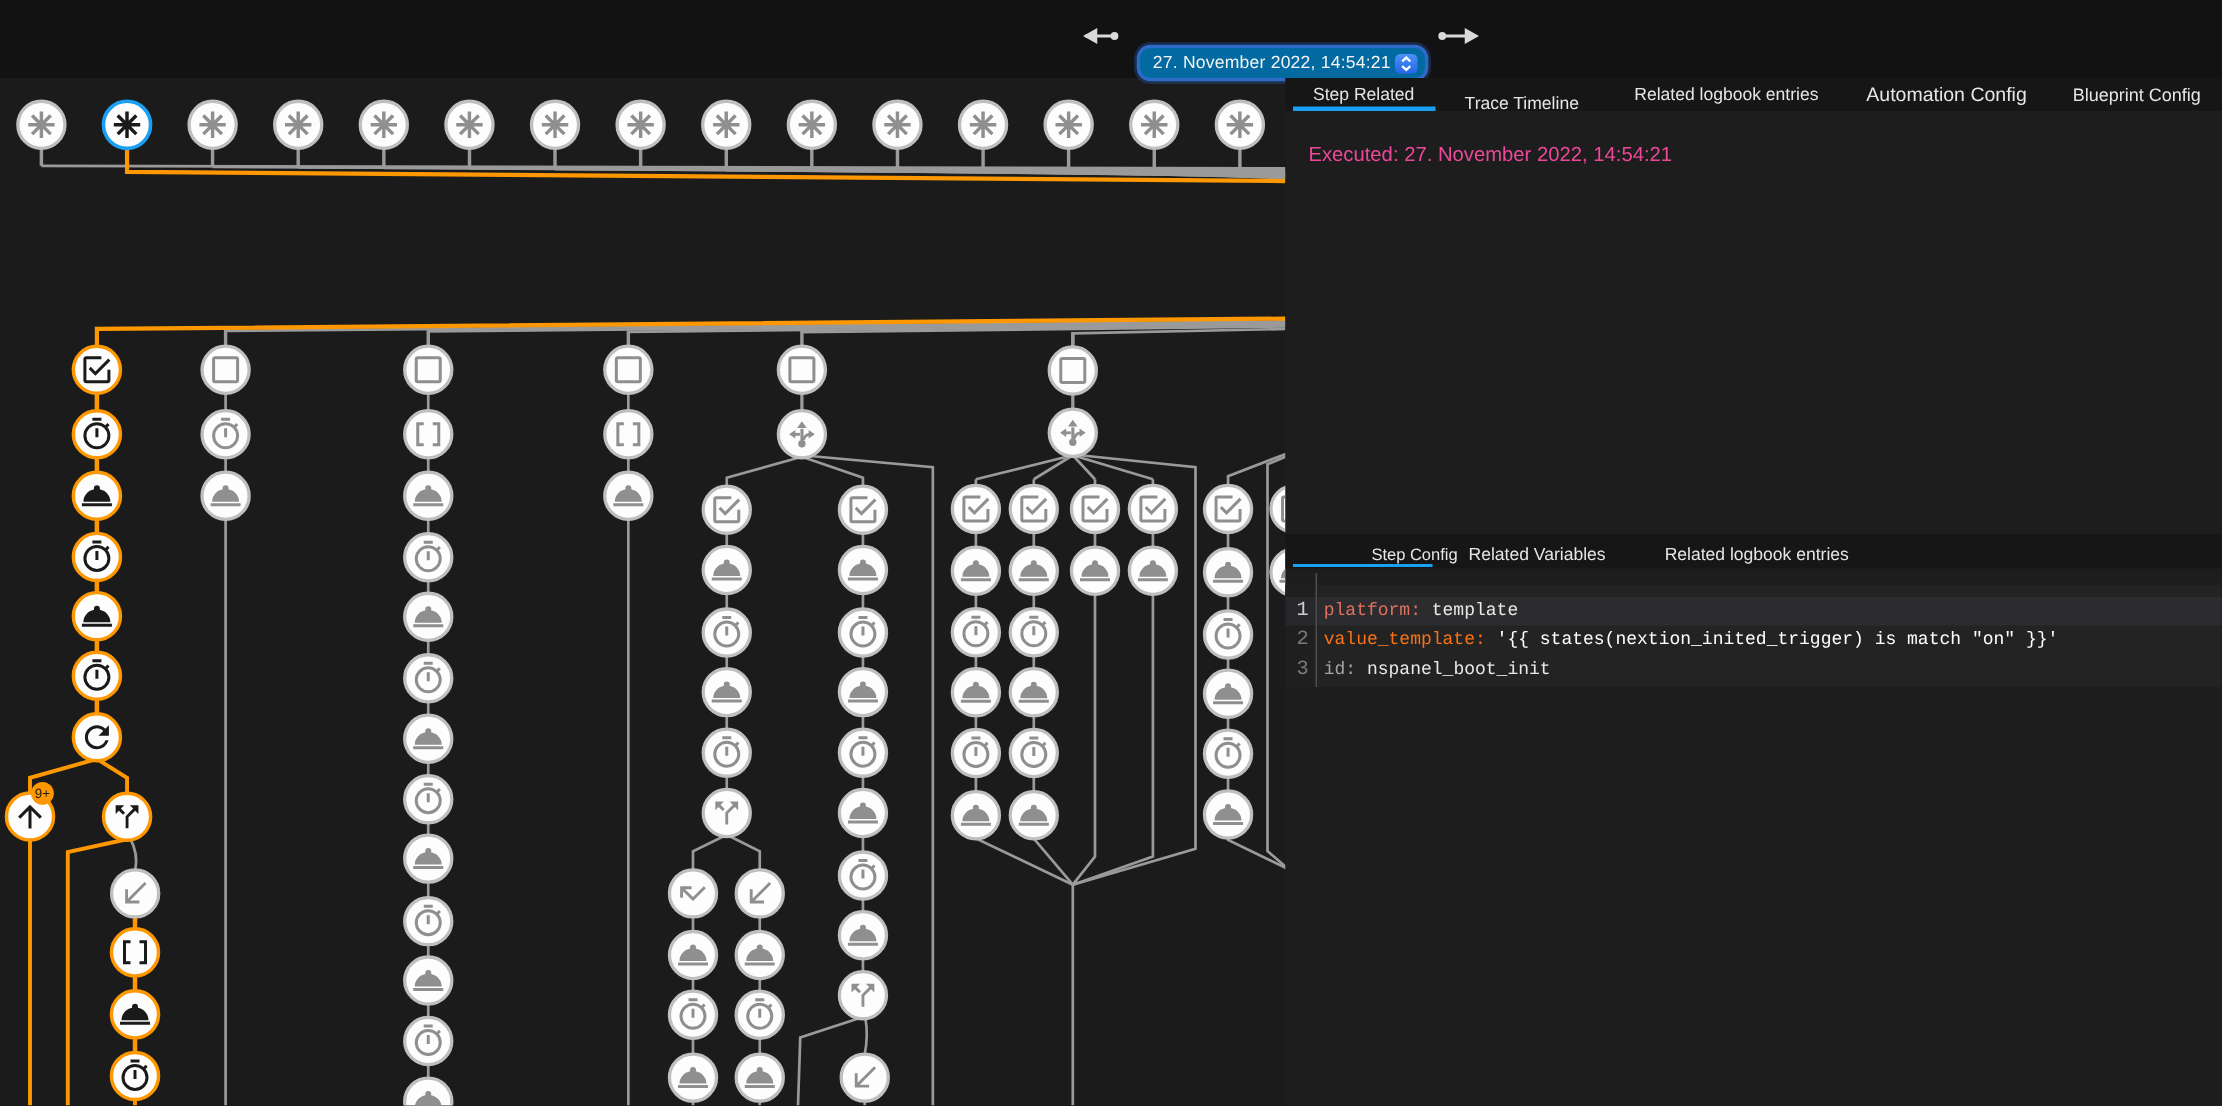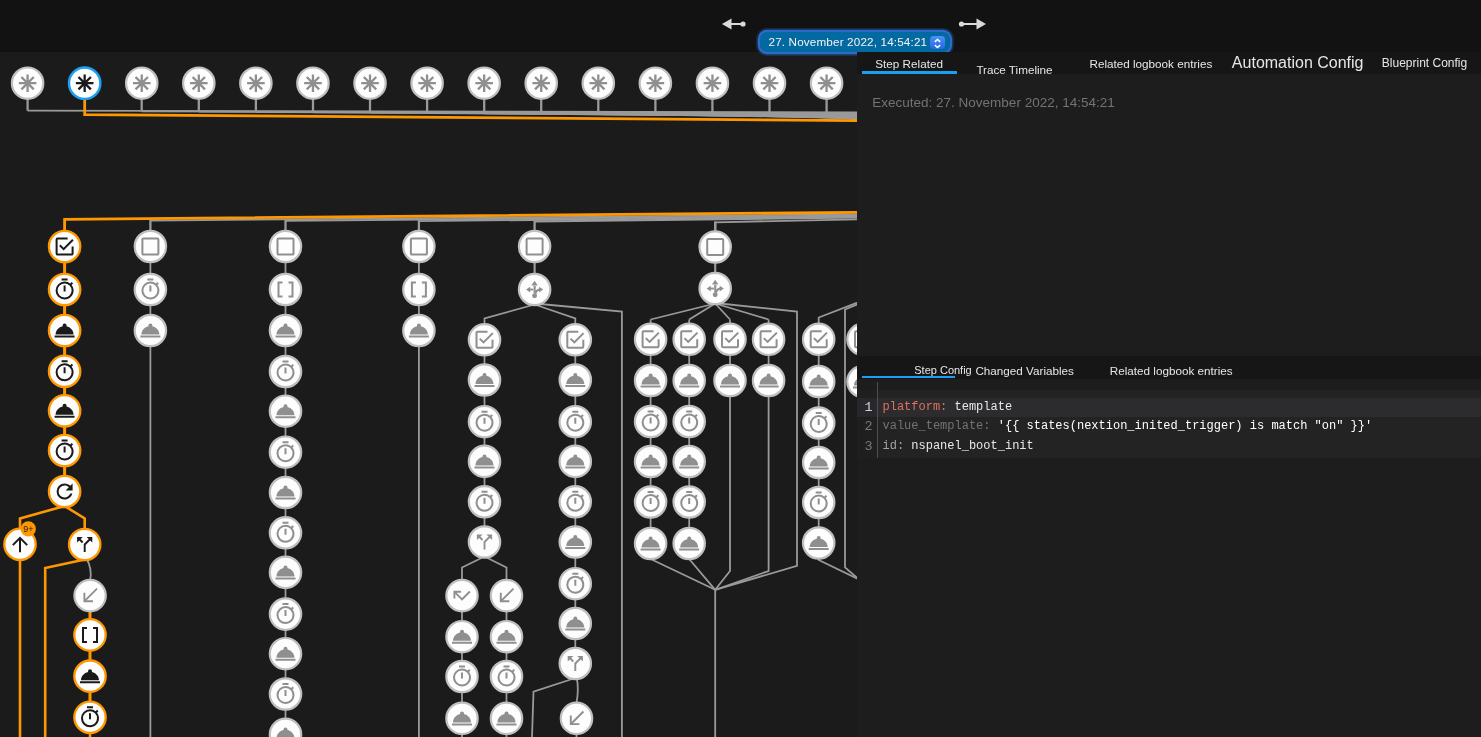--- a/index.html
+++ b/index.html
@@ -548,31 +548,31 @@
         </g>
       </svg>
  </div>
 </div>
 
 <div style="position:absolute;left:857.0px;top:51.5px;width:624.0px;height:685.5px;background:#1d1d1d"></div>
 <div style="position:absolute;left:857.0px;top:51.5px;width:624.0px;height:22.2px;background:#161616"></div>
 <div style="position:absolute;left:909.1px;top:63.3px;transform:translate(-50%,-50%);font-size:11.7px;color:#e6e6e6;white-space:nowrap">Step Related</div>
 <div style="position:absolute;left:1014.5px;top:69px;transform:translate(-50%,-50%);font-size:11.7px;color:#e6e6e6;white-space:nowrap">Trace Timeline</div>
 <div style="position:absolute;left:1150.9px;top:63.3px;transform:translate(-50%,-50%);font-size:11.7px;color:#e6e6e6;white-space:nowrap">Related logbook entries</div>
-<div style="position:absolute;left:1297.7px;top:63.3px;transform:translate(-50%,-50%);font-size:16px;color:#e6e6e6;white-space:nowrap">Automation Config</div>
+<div style="position:absolute;left:1297.7px;top:63.3px;transform:translate(-50%,-50%);font-size:13px;color:#e6e6e6;white-space:nowrap">Automation Config</div>
 <div style="position:absolute;left:1424.5px;top:63.3px;transform:translate(-50%,-50%);font-size:12px;color:#e6e6e6;white-space:nowrap">Blueprint Config</div>
 <div style="position:absolute;left:861.8px;top:71.2px;width:95px;height:2.4px;background:#1a9ff2"></div>
-<div style="position:absolute;left:872.3px;top:94.5px;font-size:13.5px;color:#737373;white-space:nowrap">Executed: 27. November 2022, 14:54:21</div>
+<div style="position:absolute;left:872.3px;top:94.5px;font-size:13.5px;color:#ec4899;white-space:nowrap">Executed: 27. November 2022, 14:54:21</div>
 
 <div style="position:absolute;left:857.0px;top:356.4px;width:624.0px;height:22.2px;background:#161616"></div>
 <div style="position:absolute;left:943px;top:369.6px;transform:translate(-50%,-50%);font-size:11px;color:#e6e6e6;white-space:nowrap">Step Config</div>
-<div style="position:absolute;left:1024.7px;top:369.6px;transform:translate(-50%,-50%);font-size:11.7px;color:#e6e6e6;white-space:nowrap">Changed Variables</div>
+<div style="position:absolute;left:1024.7px;top:369.6px;transform:translate(-50%,-50%);font-size:11.7px;color:#e6e6e6;white-space:nowrap">Related Variables</div>
 <div style="position:absolute;left:1171.2px;top:369.6px;transform:translate(-50%,-50%);font-size:11.7px;color:#e6e6e6;white-space:nowrap">Related logbook entries</div>
 <div style="position:absolute;left:861.6px;top:376.1px;width:93.4px;height:2.4px;background:#1a9ff2"></div>
 
 <div style="position:absolute;left:857.0px;top:389.5px;width:624.0px;height:68.2px;background:#232323"></div>
 <div style="position:absolute;left:857.0px;top:389.5px;width:19.5px;height:68.2px;background:#1f1f1f"></div>
 <div style="position:absolute;left:857.0px;top:397.9px;width:19.5px;height:19.33px;background:#28282c"></div>
 <div style="position:absolute;left:876.5px;top:397.9px;width:604.5px;height:19.33px;background:#2c2c2e"></div>
 <div style="position:absolute;left:876.5px;top:381.5px;width:1px;height:76.2px;background:#4d4d4d"></div>
 <div class="mono" style="position:absolute;left:857.0px;top:397.9px;width:15.5px;text-align:right;font-size:13.5px;line-height:19.33px;color:#7a7a7a"><span style="color:#cfcfcf">1</span><br>2<br>3</div>
 <div class="mono" style="position:absolute;left:882.5px;top:397.9px;font-size:12px;line-height:19.33px;color:#e8e8e6;white-space:pre"><span style="color:#e0705f">platform:</span> template
-<span style="color:#737373">value_template:</span> <span style="color:#ffffff">'{{ states(nextion_inited_trigger) is match "on" }}'</span>
+<span style="color:#f97316">value_template:</span> <span style="color:#ffffff">'{{ states(nextion_inited_trigger) is match "on" }}'</span>
 <span style="color:#a3a3a3">id:</span> nspanel_boot_init</div>
 </body></html>

